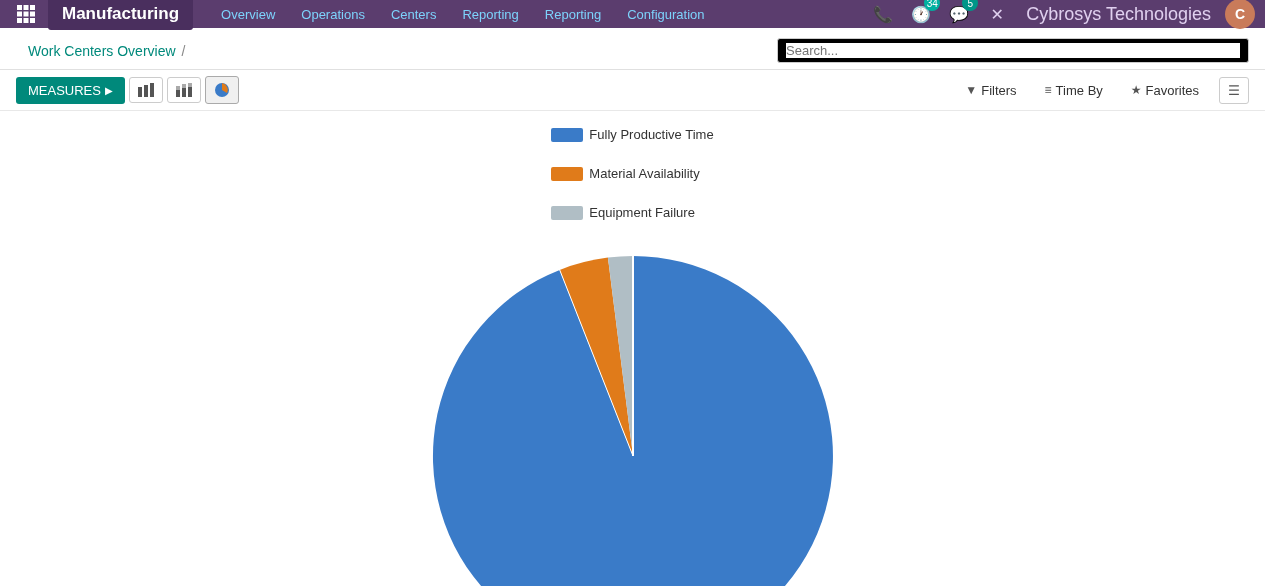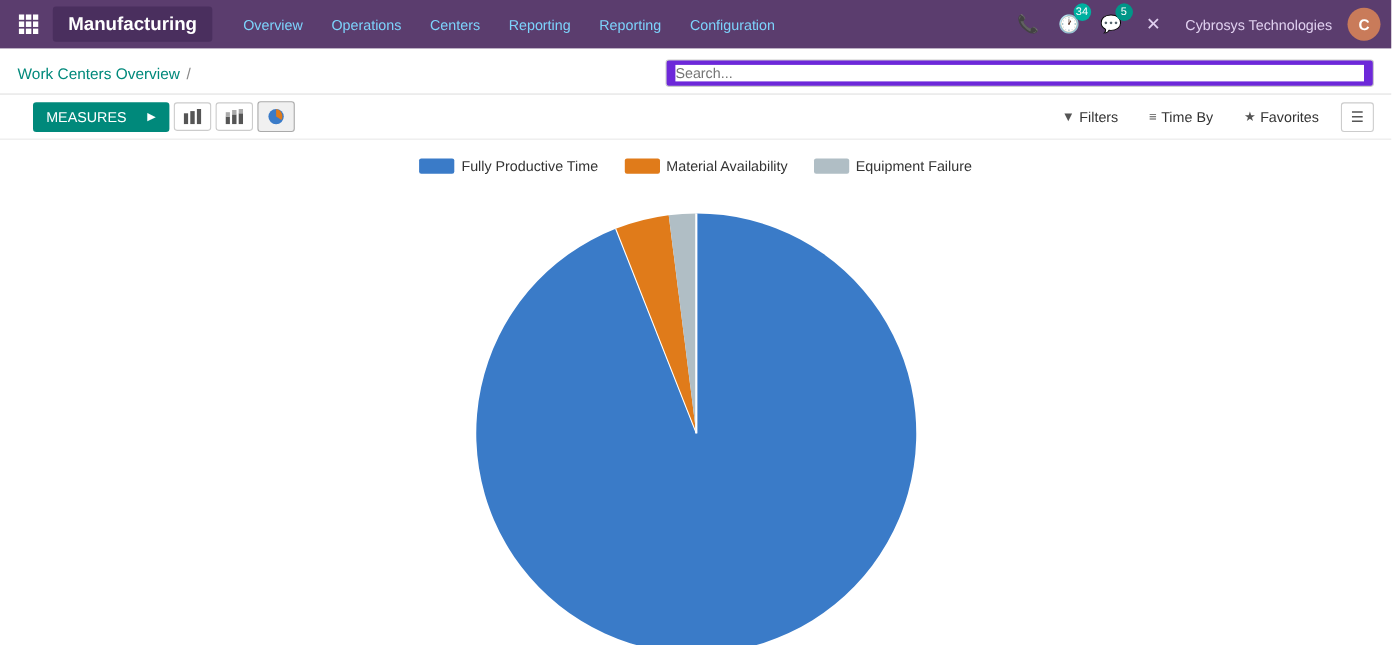--- a/index.html
+++ b/index.html
@@ -3,21 +3,21 @@
   <meta charset="utf-8">
   <style>
     * { box-sizing: border-box; margin: 0; padding: 0; }
     body { font-family: 'Segoe UI', Arial, sans-serif; font-size: 13px; background: #fff; }
 
     
     .topnav {
       background: #5b3d6e;
       display: flex;
       align-items: center;
-      height: 44px;
+      height: 28px;
       padding: 0 10px;
       color: #fff;
       justify-content: center;
     }
     .topnav-grid-icon {
       width: 32px; height: 32px;
       display: flex; align-items: center; justify-content: center;
       cursor: pointer; margin-right: 6px;
     }
     .topnav-brand {
@@ -54,65 +54,65 @@
       position: absolute; top: -4px; right: -4px;
       background: #00b0a0; color: #fff;
       font-size: 10px; border-radius: 50%;
       width: 16px; height: 16px;
       display: flex; align-items: center; justify-content: center;
       font-weight: normal;
     }
     .topnav-badge.green { background: #00b0a0; }
     .topnav-badge.teal { background: #009688; }
     .topnav-company {
-      color: #e0d0ef; font-size: 13px; margin: 0 6px;
+      color: #e0d0ef; font-size: 18px; margin: 0 6px;
     }
     .topnav-avatar {
       width: 30px; height: 30px; border-radius: 50%;
       background: #c97b5a; overflow: hidden; cursor: pointer;
       display: flex; align-items: center; justify-content: center;
       font-size: 14px; color: #fff; font-weight: bold;
     }
 
     
     .breadcrumb-row {
       display: flex; align-items: center; justify-content: space-between;
-      padding: 10px 16px 6px 16px;
+      padding: 10px 16px 6px 28px;
       border-bottom: 1px solid #e0e0e0;
     }
     .breadcrumb {
       display: flex; align-items: center; gap: 6px; font-size: 14px;
     }
     .breadcrumb-link {
       color: #00897b; cursor: pointer; font-weight: 500;
     }
     .breadcrumb-sep { color: #888; }
     .breadcrumb-current { color: #333; font-weight: 500; }
     .search-bar {
       border: 1px solid #ccc; border-radius: 3px;
       display: flex; align-items: flex-start;
-      padding: 4px 8px; width: 644px;
-      background: #6d28d9;
+      padding: 4px 8px; width: 472px;
+      background: #000000;
     }
     .search-bar input {
       border: none; outline: none; font-size: 13px; flex: 1; color: #555;
     }
 
     
     .toolbar-row {
       display: flex; align-items: center; justify-content: space-between;
       padding: 6px 16px;
       border-bottom: 1px solid #e8e8e8;
     }
     .toolbar-left { display: flex; align-items: center; gap: 4px; }
     .btn-measures {
       background: #00897b; color: #fff;
       border: none; border-radius: 3px;
       padding: 6px 12px; font-size: 13px;
-      cursor: pointer; display: flex; align-items: center; gap: 19px; margin-left: 14px;
+      cursor: pointer; display: flex; align-items: center; gap: 4px;
     }
     .btn-measures .arrow { font-size: 10px; }
     .view-btn {
       border: 1px solid #ccc; background: #fff;
       border-radius: 3px; padding: 5px 8px;
       cursor: pointer; color: #555;
       display: flex; align-items: center; justify-content: center;
       font-size: 14px;
     }
     .view-btn.active { background: #f0f0f0; border-color: #aaa; }
@@ -127,20 +127,21 @@
     
     .chart-area {
       padding: 16px;
       display: flex;
       flex-direction: column;
       align-items: center;
     }
     .chart-legend {
       display: flex; gap: 24px;
       margin-bottom: 16px;
+      flex-direction: column;
     }
     .legend-item {
       display: flex; align-items: center; gap: 6px; font-size: 13px; color: #333;
     }
     .legend-color {
       width: 32px; height: 14px; border-radius: 2px;
     }
 
     
     .pie-container {

